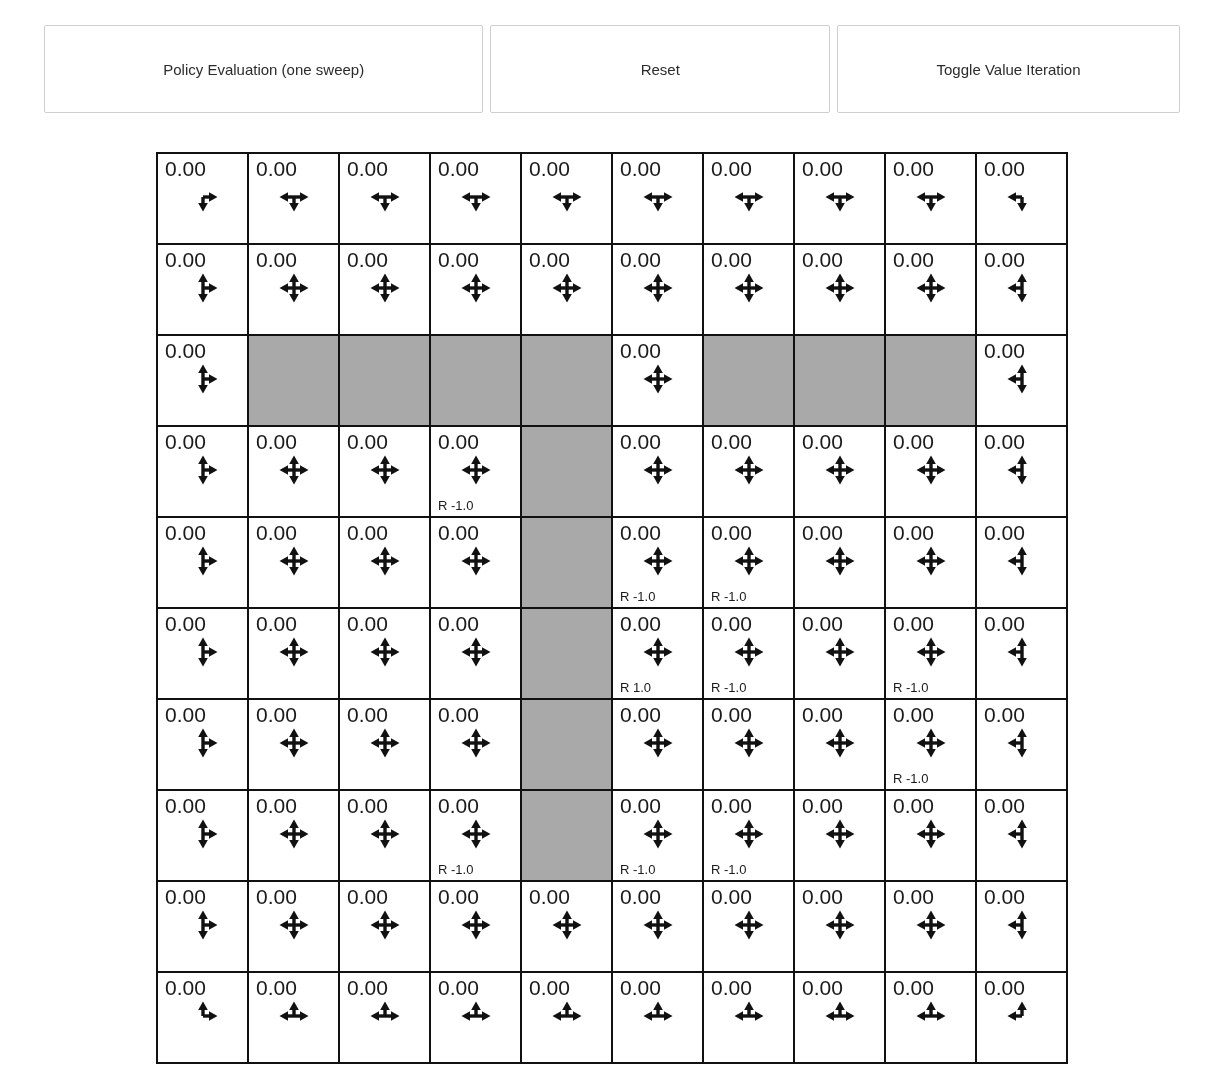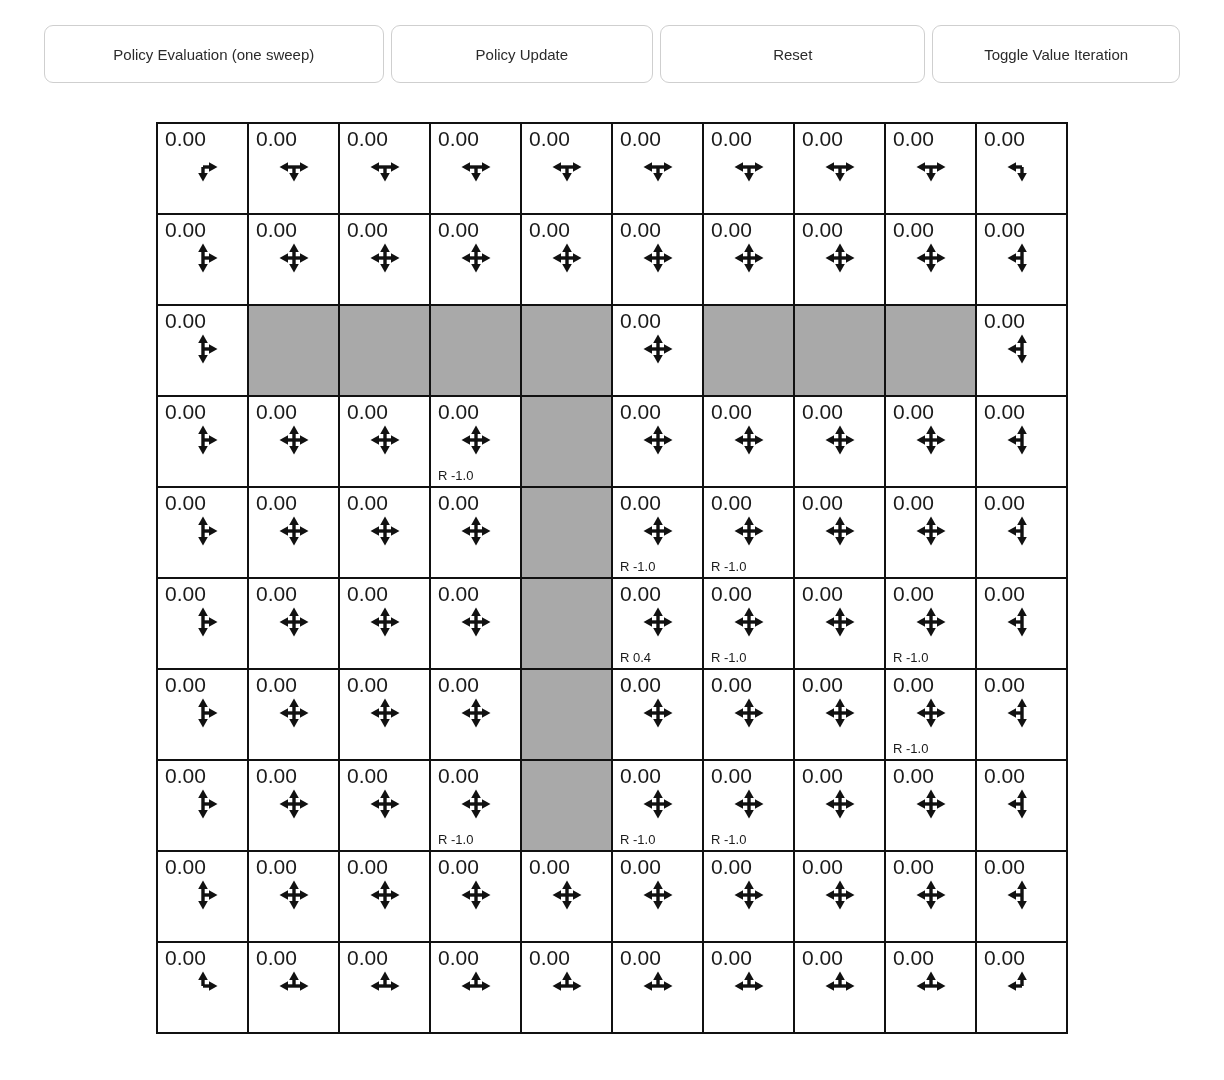--- a/index.html
+++ b/index.html
@@ -15,24 +15,24 @@
     width:1224px;height:1080px;overflow:hidden;
     font-family:"Liberation Sans", sans-serif;
     color:var(--ink);
   }
   .toolbar{
     display:flex;
     gap:7px;
     padding:25px 44px 0 44px;
   }
   .toolbar button{
-    height:58px;
+    height:88px;
     background:#ffffff;
     border:1px solid var(--btnborder);
-    border-radius:9px;
+    border-radius:2px;
     font-family:"Liberation Sans", sans-serif;
     font-size:15px;
     color:#2b2b2b;
     cursor:pointer;
   }
   .toolbar button:nth-child(1){flex:1.36;}
   .toolbar button:nth-child(2){flex:1.05;}
   .toolbar button:nth-child(3){flex:1.06;}
   .toolbar button:nth-child(4){flex:0.99;}
   .board{
@@ -70,21 +70,20 @@
     font-size:13px;
     color:var(--ink);
     white-space:nowrap;
   }
 </style>
 </head>
 <body>
 
 <div class="toolbar">
   <button>Policy Evaluation (one sweep)</button>
-  <button>Policy Update</button>
   <button>Reset</button>
   <button>Toggle Value Iteration</button>
 </div>
 
 <div class="board">
     <div class="cell">
       <span class="val">0.00</span>
       <svg width="38" height="38" viewBox="-19 -19 38 38" class="arrows">
         <line x1="0" y1="0" x2="0" y2="7.5" stroke="#111111" stroke-width="3.4"></line>
         <polygon points="0,14.5 -4.8,6 4.8,6" fill="#111111"></polygon>
@@ -644,21 +643,21 @@
       <svg width="38" height="38" viewBox="-19 -19 38 38" class="arrows">
         <line x1="0" y1="0" x2="0" y2="-7.5" stroke="#111111" stroke-width="3.4"></line>
         <polygon points="0,-14.5 4.8,-6 -4.8,-6" fill="#111111"></polygon>
         <line x1="0" y1="0" x2="0" y2="7.5" stroke="#111111" stroke-width="3.4"></line>
         <polygon points="0,14.5 -4.8,6 4.8,6" fill="#111111"></polygon>
         <line x1="0" y1="0" x2="-7.5" y2="0" stroke="#111111" stroke-width="3.4"></line>
         <polygon points="-14.5,0 -6,-4.8 -6,4.8" fill="#111111"></polygon>
         <line x1="0" y1="0" x2="7.5" y2="0" stroke="#111111" stroke-width="3.4"></line>
         <polygon points="14.5,0 6,4.8 6,-4.8" fill="#111111"></polygon>
       </svg>
-      <span class="reward">R 0.4</span>
+      <span class="reward">R 1.0</span>
     </div>
     <div class="cell">
       <span class="val">0.00</span>
       <svg width="38" height="38" viewBox="-19 -19 38 38" class="arrows">
         <line x1="0" y1="0" x2="0" y2="-7.5" stroke="#111111" stroke-width="3.4"></line>
         <polygon points="0,-14.5 4.8,-6 -4.8,-6" fill="#111111"></polygon>
         <line x1="0" y1="0" x2="0" y2="7.5" stroke="#111111" stroke-width="3.4"></line>
         <polygon points="0,14.5 -4.8,6 4.8,6" fill="#111111"></polygon>
         <line x1="0" y1="0" x2="-7.5" y2="0" stroke="#111111" stroke-width="3.4"></line>
         <polygon points="-14.5,0 -6,-4.8 -6,4.8" fill="#111111"></polygon>

